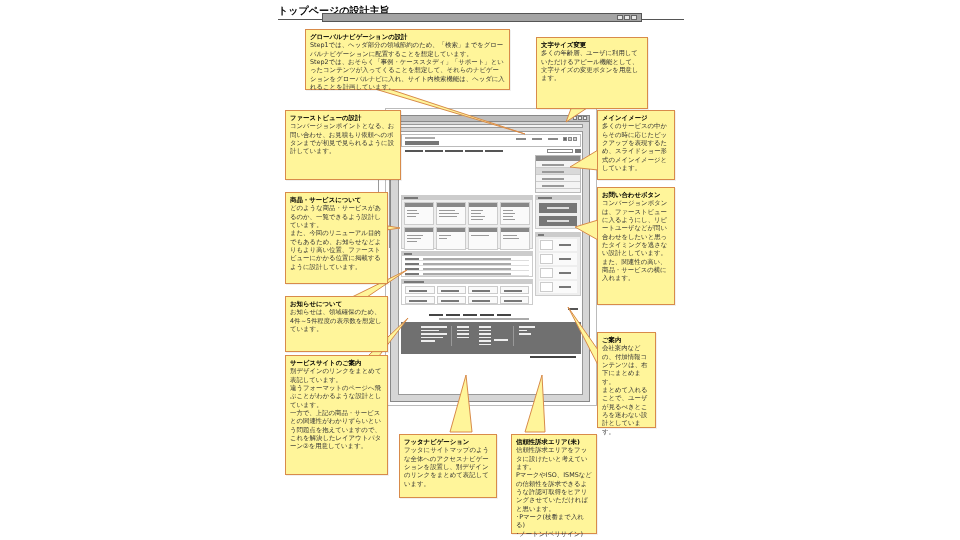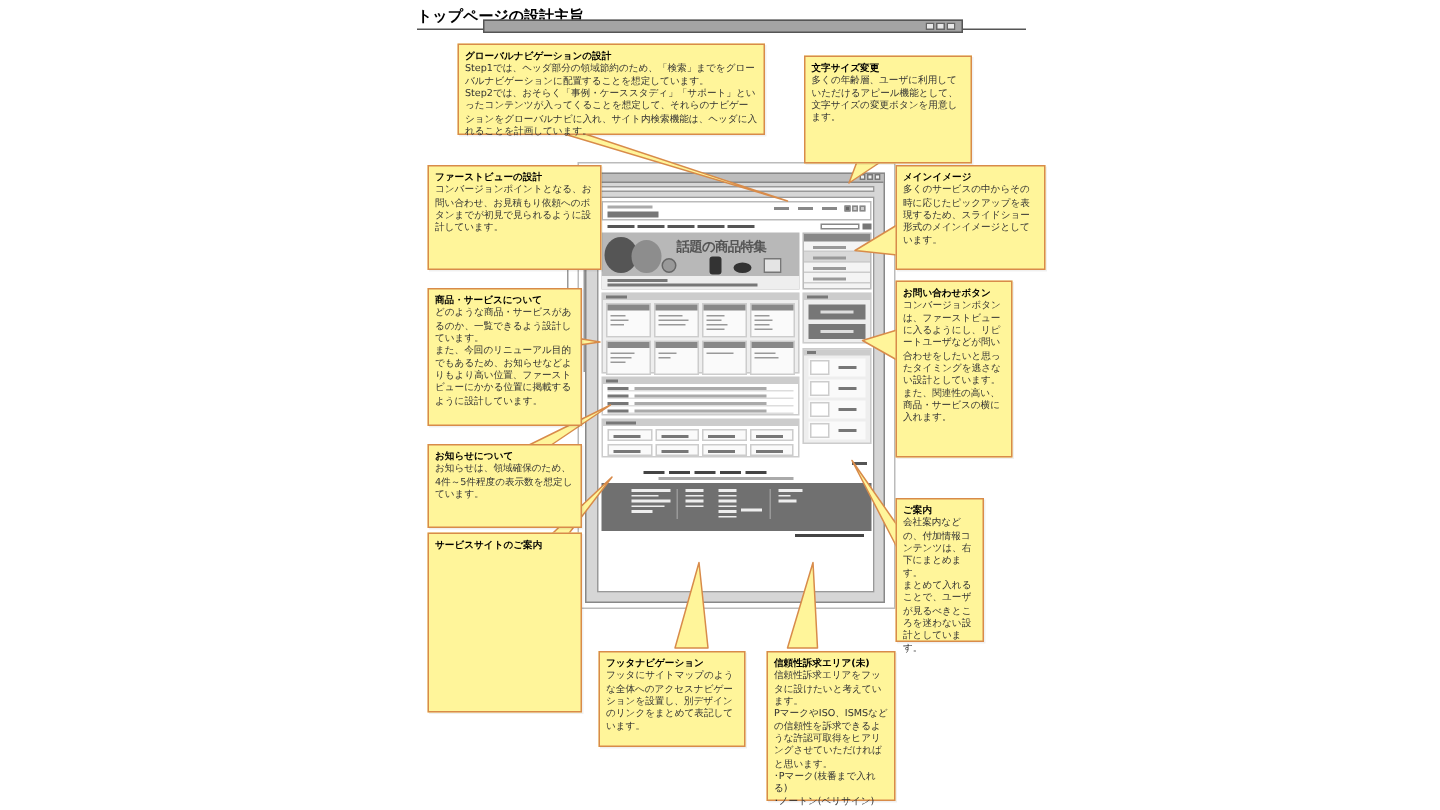--- a/index.html
+++ b/index.html
@@ -146,33 +146,20 @@
     <div class="gnav">
       <span></span>
       <span></span>
       <span></span>
       <span></span>
       <span></span>
       <span class="search"></span>
       <span class="search-btn"></span>
     </div>
 
-    <div class="hero">
-      <div class="ball1"></div>
-      <div class="ball2"></div>
-      <div class="ball3"></div>
-      <div class="headline">話題の商品特集</div>
-      <div class="prod1"></div>
-      <div class="prod2"></div>
-      <div class="prod3"></div>
-      <div class="strip">
-        <span style="top:2px;width:40px;"></span>
-        <span style="top:5px;width:100px;"></span>
-      </div>
-    </div>
 
     <div class="side-menu">
       <div class="head"></div>
       <div class="item">
           <span></span>
         </div>
       <div class="item active">
           <span></span>
         </div>
       <div class="item">
@@ -392,21 +379,21 @@
 <div class="callout" style="left:536px;top:37px;width:112px;height:72px;">
   <span class="ttl">文字サイズ変更</span>
   <span class="body">多くの年齢層、ユーザに利用していただけるアピール機能として、文字サイズの変更ボタンを用意します。</span>
 </div>
 
 <div class="callout" style="left:285px;top:110px;width:116px;height:70px;">
   <span class="ttl">ファーストビューの設計</span>
   <span class="body">コンバージョンポイントとなる、お問い合わせ、お見積もり依頼へのボタンまでが初見で見られるように設計しています。</span>
 </div>
 
-<div class="callout" style="left:597px;top:110px;width:100px;height:70px;">
+<div class="callout" style="left:597px;top:110px;width:78px;height:70px;">
   <span class="ttl">メインイメージ</span>
   <span class="body">多くのサービスの中からその時に応じたピックアップを表現するため、スライドショー形式のメインイメージとしています。</span>
 </div>
 
 <div class="callout" style="left:285px;top:192px;width:103px;height:92px;">
   <span class="ttl">商品・サービスについて</span>
   <span class="body">どのような商品・サービスがあるのか、一覧できるよう設計しています。
 また、今回のリニューアル目的でもあるため、お知らせなどよりもより高い位置、ファーストビューにかかる位置に掲載するように設計しています。</span>
 </div>
 
@@ -422,20 +409,23 @@
 </div>
 
 <div class="callout" style="left:597px;top:332px;width:59px;height:96px;">
   <span class="ttl">ご案内</span>
   <span class="body">会社案内などの、付加情報コンテンツは、右下にまとめます。
 まとめて入れることで、ユーザが見るべきところを迷わない設計としています。</span>
 </div>
 
 <div class="callout" style="left:285px;top:355px;width:103px;height:120px;">
   <span class="ttl">サービスサイトのご案内</span>
+  <span class="body">別デザインのリンクをまとめて表記しています。
+違うフォーマットのページへ飛ぶことがわかるような設計としています。
+一方で、上記の商品・サービスとの関連性がわかりずらいという問題点を抱えていますので、これを解決したレイアウトパターン②を用意しています。</span>
 </div>
 
 <div class="callout" style="left:399px;top:434px;width:98px;height:64px;">
   <span class="ttl">フッタナビゲーション</span>
   <span class="body">フッタにサイトマップのような全体へのアクセスナビゲーションを設置し、別デザインのリンクをまとめて表記しています。</span>
 </div>
 
 <div class="callout" style="left:511px;top:434px;width:86px;height:100px;">
   <span class="ttl">信頼性訴求エリア(未)</span>
   <span class="body">信頼性訴求エリアをフッタに設けたいと考えています。

